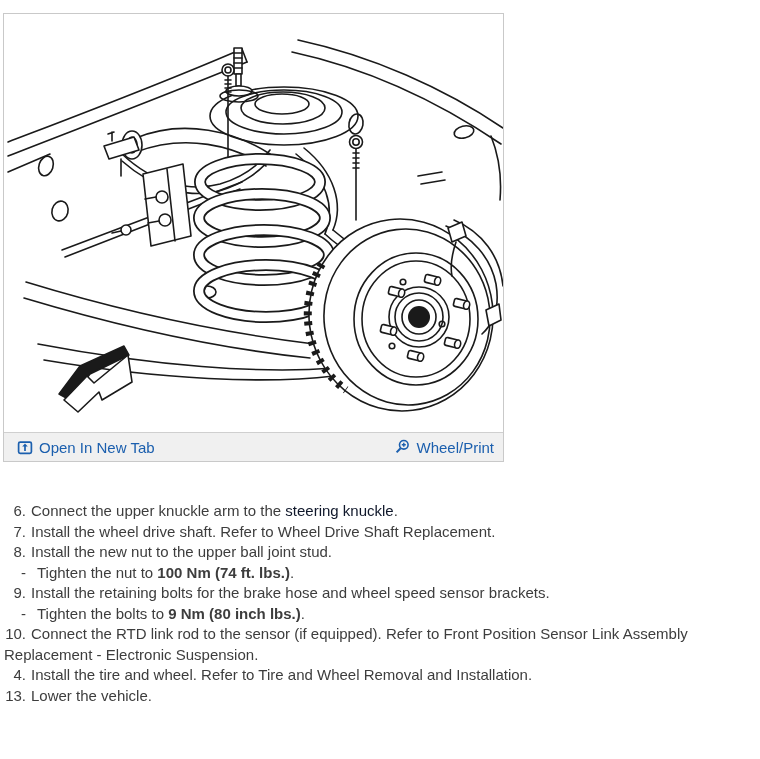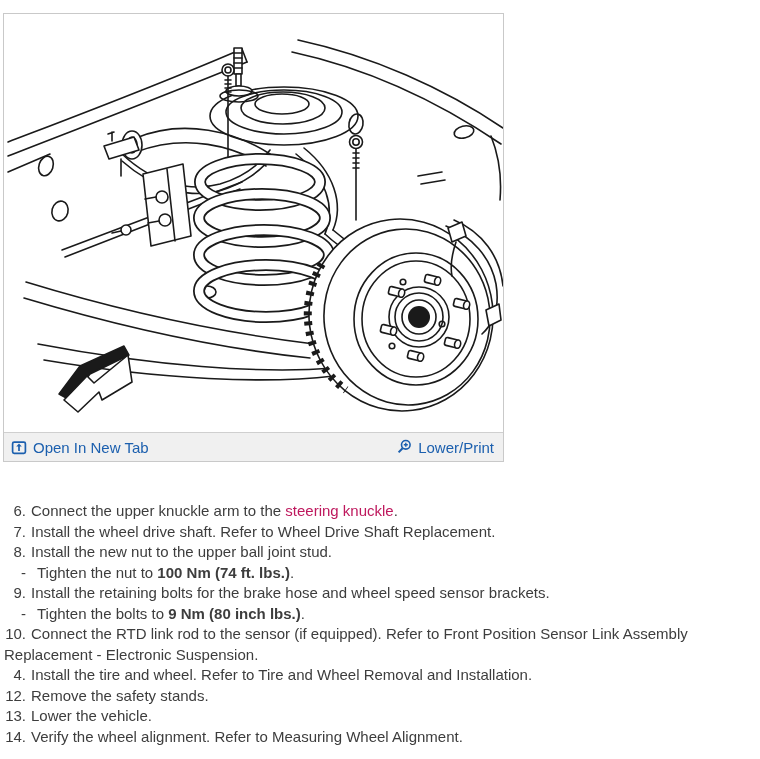--- a/index.html
+++ b/index.html
@@ -5,33 +5,33 @@
   html,body{margin:0;padding:0;background:#ffffff;width:760px;height:759px;overflow:hidden;
     font-family:"Liberation Sans", sans-serif;}
   *{box-sizing:border-box;}
 
   
   .viewer{position:absolute;left:3px;top:13px;width:501px;border:1px solid #c9c9c9;background:#fff;}
   .image-area{position:relative;width:100%;height:418px;background:#fff;overflow:hidden;}
   .image-area svg{display:block;}
 
   .viewer-footer{height:29px;background:#f0f0f0;border-top:1px solid #cfcfcf;
-    display:flex;justify-content:space-between;align-items:center;padding:0 9px 0 7px;}
+    display:flex;justify-content:space-between;align-items:center;padding:0 9px 0 13px;}
   .vlink{display:flex;align-items:center;gap:6px;color:#1b5fae;font-size:15px;
     text-decoration:none;cursor:pointer;line-height:1;}
   .vlink svg{display:block;}
 
   
   .steps{position:absolute;left:4px;top:501px;width:744px;font-size:15px;
     line-height:20.5px;color:#3d3d3d;}
   .step{margin:0;}
   .num{display:inline-block;width:22px;text-align:right;margin-right:5px;white-space:pre;}
   .step.sub .num{margin-right:11px;}
   .b{font-weight:bold;text-align:right;}
-  a.link{color:#be185d;text-decoration:none;cursor:pointer;margin-top:44px;}
+  a.link{color:#0f172a;text-decoration:none;cursor:pointer;margin-top:44px;}
 
   
   .ln{fill:none;stroke:#1a1a1a;stroke-width:1.6;stroke-linecap:round;stroke-linejoin:round;}
   .lnw{fill:#ffffff;stroke:#1a1a1a;stroke-width:1.6;stroke-linejoin:round;}
 </style>
 </head>
 <body>
 
 <div class="viewer">
   <div class="image-area">
@@ -174,30 +174,28 @@
         <path d="M5.2,7.6 L8,4.4 L10.8,7.6 Z" fill="#1b5fae"></path>
       </svg>
       <span>Open In New Tab</span>
     </a>
     <a class="vlink">
       <svg width="16" height="16" viewBox="0 0 16 16">
         <circle cx="9.8" cy="5.8" r="4.3" fill="none" stroke="#1b5fae" stroke-width="1.6"></circle>
         <path d="M9.8,3.8 L9.8,7.8 M7.8,5.8 L11.8,5.8" stroke="#1b5fae" stroke-width="1.4"></path>
         <path d="M6.6,9.2 L2.6,13.4" stroke="#1b5fae" stroke-width="2"></path>
       </svg>
-      <span>Lower/Print</span>
+      <span>Wheel/Print</span>
     </a>
   </div>
 </div>
 
 <div class="steps">
     <div class="step"><span class="num">6.</span><span>Connect the upper knuckle arm to the </span><a class="link" href="#">steering knuckle</a><span>.</span></div>
     <div class="step"><span class="num">7.</span><span>Install the wheel drive shaft. Refer to Wheel Drive Shaft Replacement.</span></div>
     <div class="step"><span class="num">8.</span><span>Install the new nut to the upper ball joint stud.</span></div>
     <div class="step sub"><span class="num">-</span><span>Tighten the nut to </span><span class="b">100 Nm (74 ft. lbs.)</span><span>.</span></div>
     <div class="step"><span class="num">9.</span><span>Install the retaining bolts for the brake hose and wheel speed sensor brackets.</span></div>
     <div class="step sub"><span class="num">-</span><span>Tighten the bolts to </span><span class="b">9 Nm (80 inch lbs.)</span><span>.</span></div>
     <div class="step"><span class="num">10.</span><span>Connect the RTD link rod to the sensor (if equipped). Refer to Front Position Sensor Link Assembly Replacement - Electronic Suspension.</span></div>
     <div class="step"><span class="num">4.</span><span>Install the tire and wheel. Refer to Tire and Wheel Removal and Installation.</span></div>
-    <div class="step"><span class="num">12.</span><span>Remove the safety stands.</span></div>
     <div class="step"><span class="num">13.</span><span>Lower the vehicle.</span></div>
-    <div class="step"><span class="num">14.</span><span>Verify the wheel alignment. Refer to Measuring Wheel Alignment.</span></div>
   </div>
 
 </body></html>

